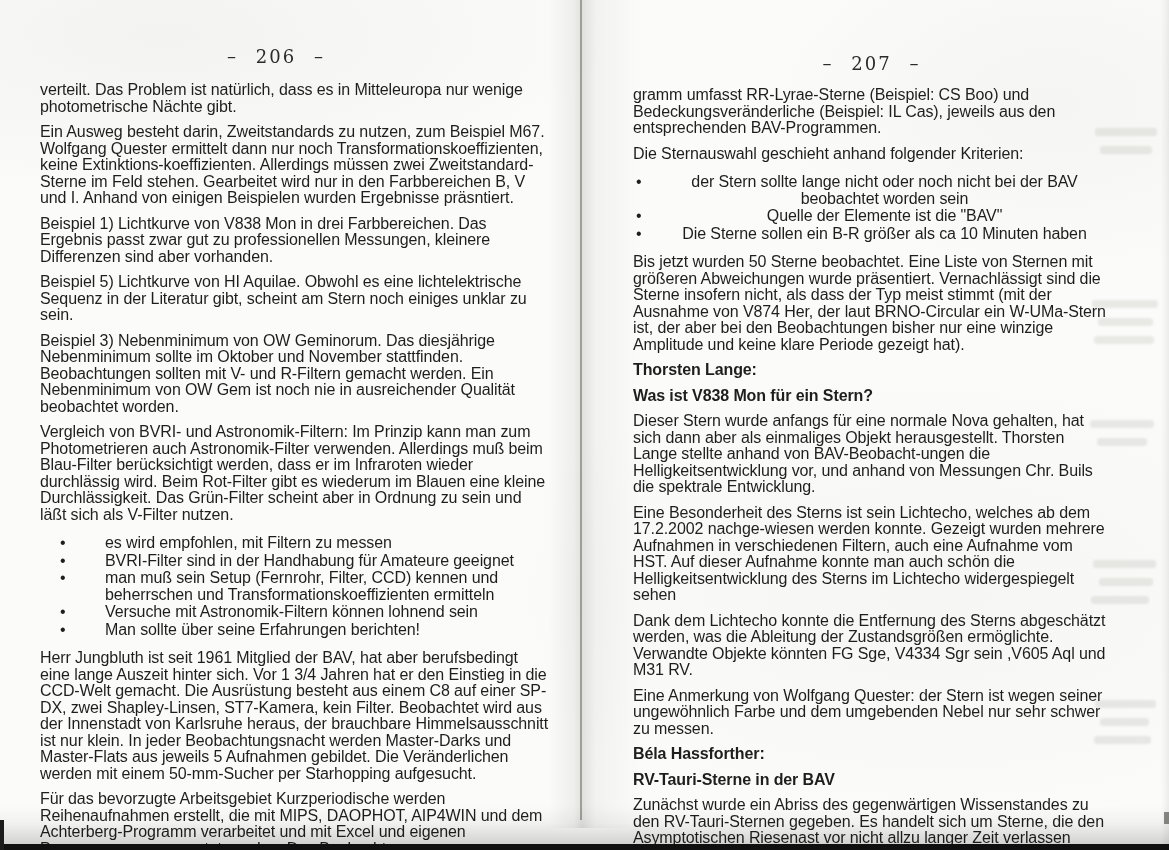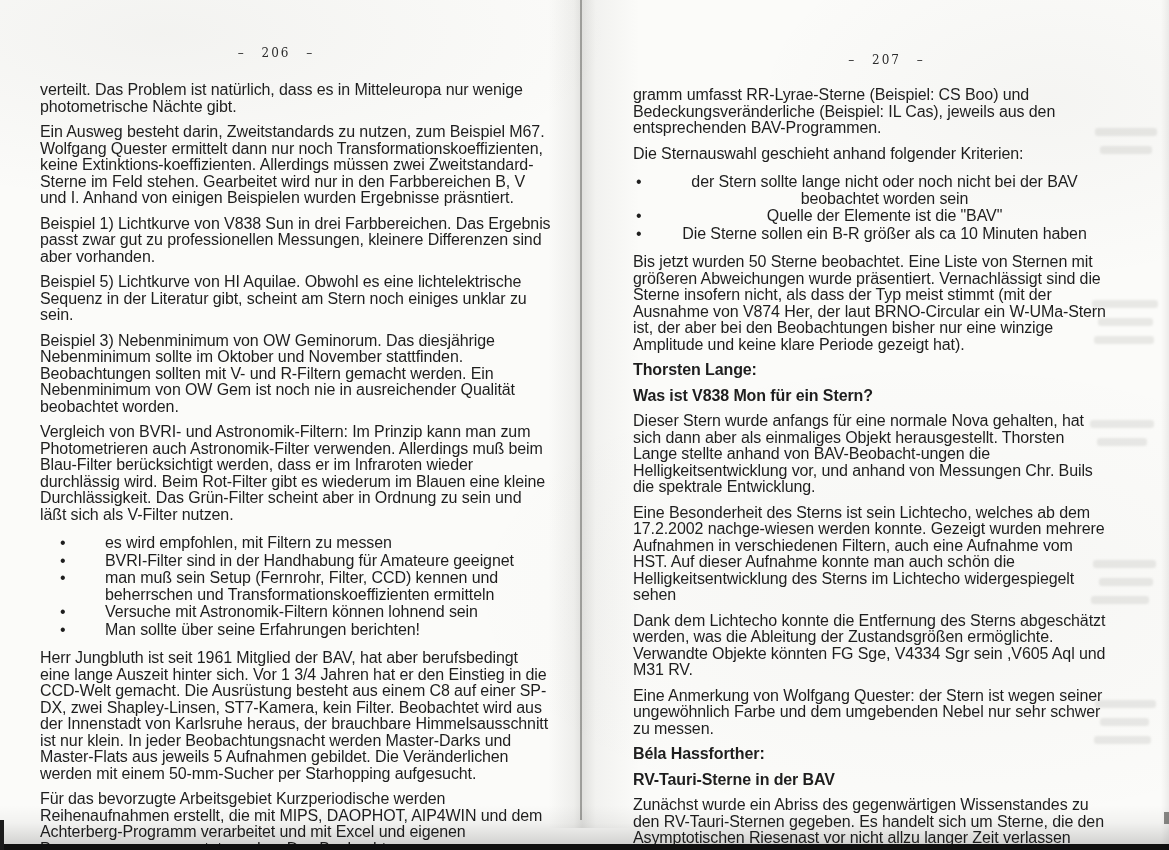--- a/index.html
+++ b/index.html
@@ -12,28 +12,28 @@
       radial-gradient(700px 260px at 14% 4%, rgba(90,88,80,0.05), transparent 65%),
       radial-gradient(500px 300px at 90% 12%, rgba(90,88,80,0.04), transparent 60%),
       radial-gradient(800px 400px at 80% 70%, rgba(90,88,80,0.03), transparent 60%),
       #fbfbf9;
     font-family: "Liberation Sans", sans-serif;
     color: #1f1f1f;
   }
   .page-number {
     position: absolute;
     font-family: "DejaVu Serif", serif;
-    font-size: 12px;
+    font-size: 18px;
     letter-spacing: 2px;
     word-spacing: 10px;
     color: #2b2b2b;
     text-align: center;
   }
   .pn-left  { left: 40px;  top: 46px; width: 472px; }
-  .pn-right { left: 648px; top: 53px; width: 477px; }
+  .pn-right { left: 633px; top: 53px; width: 477px; }
   .col {
     position: absolute;
     font-size: 16px;
     line-height: 16.5px;
     letter-spacing: -0.1px;
     color: #1e1e1e;
   }
   .col-left  { left: 40px;  top: 82px; width: 512px; }
   .col-right { left: 633px; top: 87px; width: 477px; }
   .col p { margin: 0 0 9px 0; }
@@ -79,21 +79,21 @@
 <body>
 
 <div class="spread">
 
   <div class="page-number pn-left">– 206 –</div>
   <div class="page-number pn-right">– 207 –</div>
 
   <div class="col col-left">
     <p>verteilt. Das Problem ist natürlich, dass es in Mitteleuropa nur wenige photometrische Nächte gibt.</p>
     <p>Ein Ausweg besteht darin, Zweitstandards zu nutzen, zum Beispiel M67. Wolfgang Quester ermittelt dann nur noch Transformationskoeffizienten, keine Extinktions-koeffizienten. Allerdings müssen zwei Zweitstandard-Sterne im Feld stehen. Gearbeitet wird nur in den Farbbereichen B, V und I. Anhand von einigen Beispielen wurden Ergebnisse präsntiert.</p>
-    <p>Beispiel 1) Lichtkurve von V838 Sun in drei Farbbereichen. Das Ergebnis passt zwar gut zu professionellen Messungen, kleinere Differenzen sind aber vorhanden.</p>
+    <p>Beispiel 1) Lichtkurve von V838 Mon in drei Farbbereichen. Das Ergebnis passt zwar gut zu professionellen Messungen, kleinere Differenzen sind aber vorhanden.</p>
     <p>Beispiel 5) Lichtkurve von HI Aquilae. Obwohl es eine lichtelektrische Sequenz in der Literatur gibt, scheint am Stern noch einiges unklar zu sein.</p>
     <p>Beispiel 3) Nebenminimum von OW Geminorum. Das diesjährige Nebenminimum sollte im Oktober und November stattfinden. Beobachtungen sollten mit V- und R-Filtern gemacht werden. Ein Nebenminimum von OW Gem ist noch nie in ausreichender Qualität beobachtet worden.</p>
     <p>Vergleich von BVRI- und Astronomik-Filtern: Im Prinzip kann man zum Photometrieren auch Astronomik-Filter verwenden. Allerdings muß beim Blau-Filter berücksichtigt werden, dass er im Infraroten wieder durchlässig wird. Beim Rot-Filter gibt es wiederum im Blauen eine kleine Durchlässigkeit. Das Grün-Filter scheint aber in Ordnung zu sein und läßt sich als V-Filter nutzen.</p>
     <ul class="bullets">
       <li><span>es wird empfohlen, mit Filtern zu messen</span></li>
       <li><span>BVRI-Filter sind in der Handhabung für Amateure geeignet</span></li>
       <li><span>man muß sein Setup (Fernrohr, Filter, CCD) kennen und beherrschen und Transformationskoeffizienten ermitteln</span></li>
       <li><span>Versuche mit Astronomik-Filtern können lohnend sein</span></li>
       <li><span>Man sollte über seine Erfahrungen berichten!</span></li>
     </ul>

